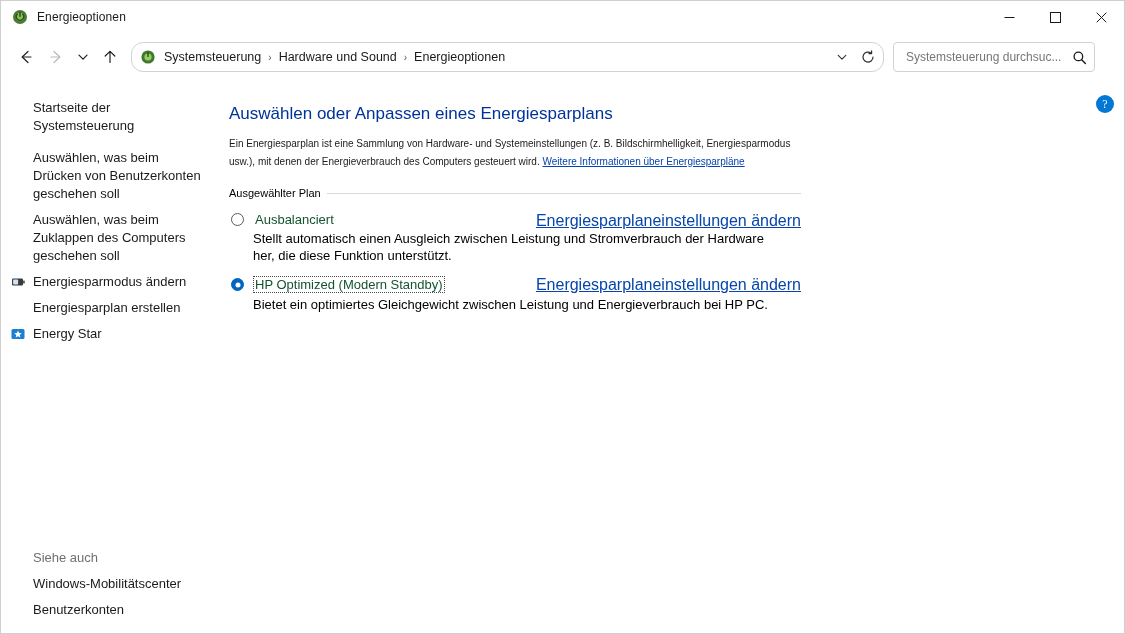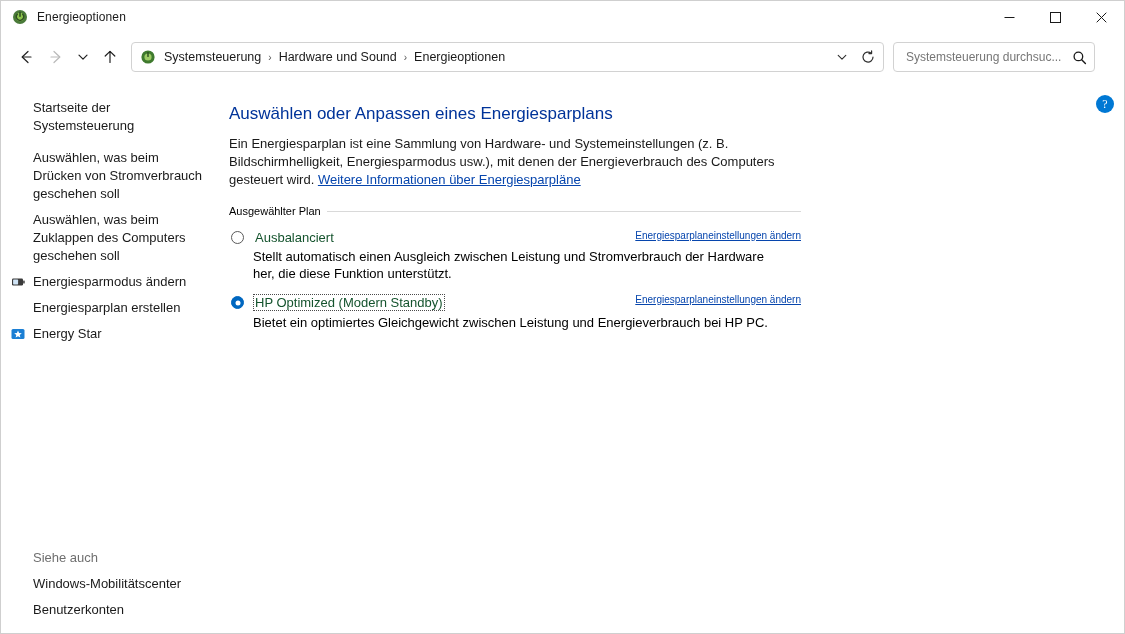--- a/index.html
+++ b/index.html
@@ -78,21 +78,21 @@
     color: #202020;
   }
   .nav-btn.disabled { color: #b9b9b9; }
   .nav-btn.small { width: 24px; }
 
   .breadcrumb-bar {
     flex: 1 1 auto;
     height: 30px;
     margin-left: 6px;
     border: 1px solid #d2d2d2;
-    border-radius: 4px;
+    border-radius: 12px;
     background: #ffffff;
     display: flex;
     align-items: center;
     box-sizing: border-box;
     padding: 0 2px 0 6px;
     max-width: 753px;
   }
   .crumb-icon {
     width: 16px; height: 16px;
     margin: 0 4px 0 2px;
@@ -201,21 +201,21 @@
     position: relative;
   }
   .page-heading {
     color: #003399;
     font-size: 17px;
     line-height: 22px;
     margin: 0 0 10px 0;
     font-weight: normal;
   }
   .intro {
-    font-size: 13px;
+    font-size: 10px;
     line-height: 18px;
     color: #1a1a1a;
     max-width: 572px;
     margin-bottom: 14px;
   }
   .intro a, .link {
     color: #0645ad;
     text-decoration: underline;
     cursor: pointer;
   }
@@ -287,21 +287,21 @@
     line-height: 17px;
     color: #000000;
     margin-top: 3px;
     padding-left: 22px;
     max-width: 520px;
   }
   .plan-settings-link {
     position: absolute;
     right: 0;
     top: 0;
-    font-size: 10px;
+    font-size: 16px;
     color: #0645ad;
     text-decoration: underline;
     cursor: pointer;
     white-space: nowrap;
   }
   .help-btn {
     position: absolute;
     top: 14px;
     right: 10px;
     width: 18px;
@@ -409,21 +409,21 @@
           <path d="M9.7 9.7 L13.4 13.4" stroke="currentColor" stroke-width="1.4" stroke-linecap="round"></path>
         </svg>
       </div>
     </div>
   </div>
 
   <div class="content">
 
     <div class="sidebar">
       <div class="side-link first">Startseite der Systemsteuerung</div>
-      <div class="side-link">Auswählen, was beim Drücken von Stromverbrauch geschehen soll</div>
+      <div class="side-link">Auswählen, was beim Drücken von Benutzerkonten geschehen soll</div>
       <div class="side-link">Auswählen, was beim Zuklappen des Computers geschehen soll</div>
       <div class="side-link with-icon">
         <span class="side-icon">
           <svg width="16" height="16" viewBox="0 0 16 16">
             <rect x="2" y="4.5" width="11" height="7" rx="1.2" fill="#3a3a3a"></rect>
             <rect x="13.2" y="6.6" width="1.5" height="2.8" rx="0.5" fill="#3a3a3a"></rect>
             <rect x="3.1" y="5.6" width="5" height="4.8" rx="0.6" fill="#cfe3f5"></rect>
           </svg>
         </span>
         <span>Energiesparmodus ändern</span>

